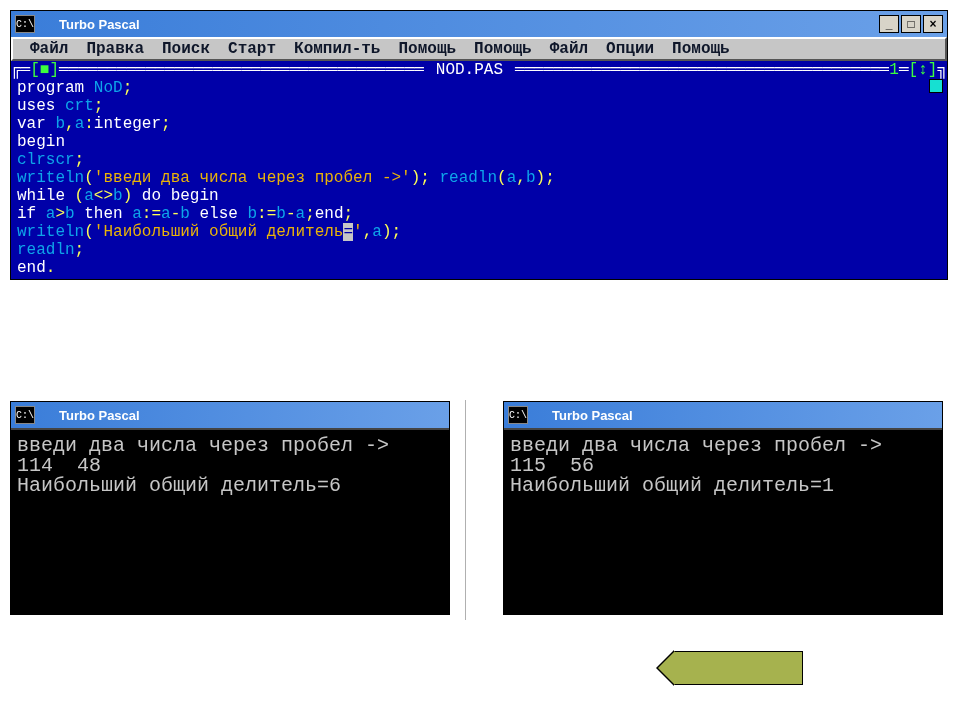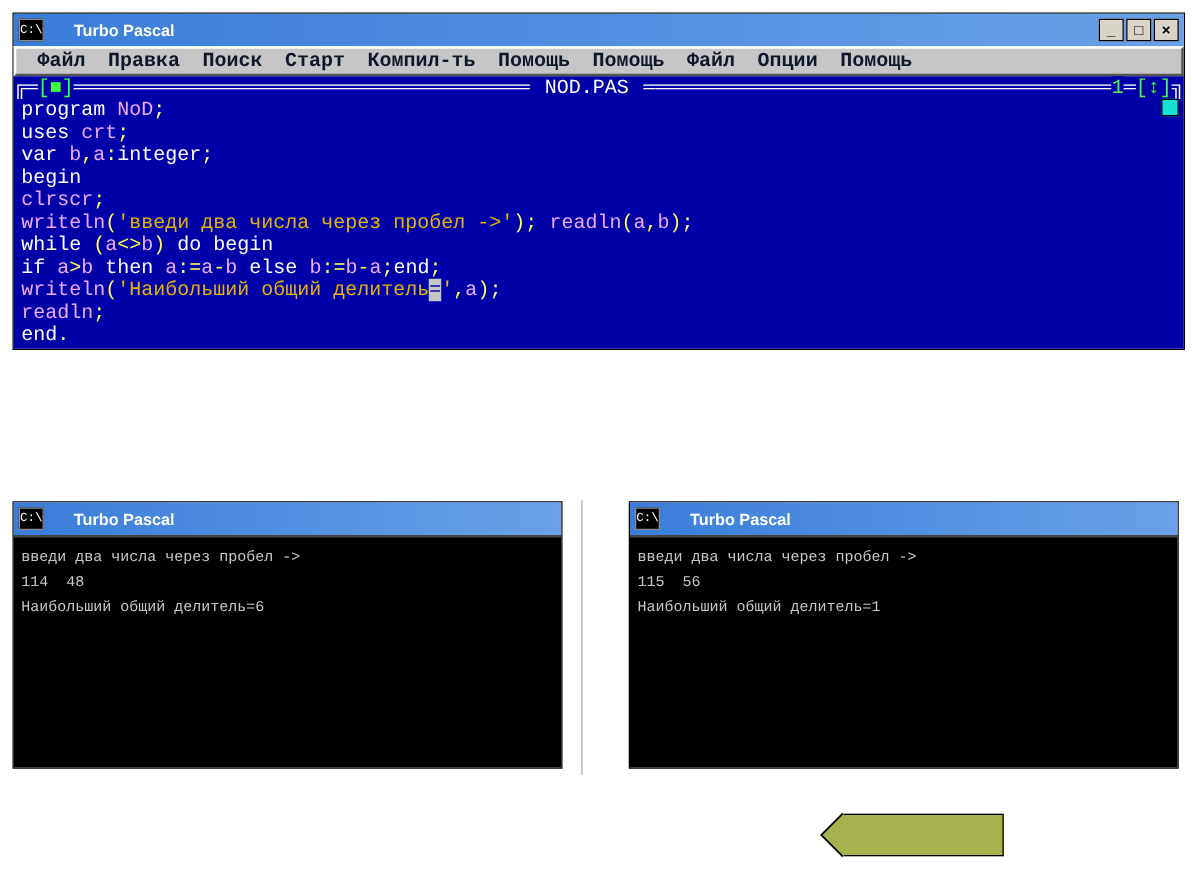--- a/index.html
+++ b/index.html
@@ -81,36 +81,36 @@
   .editor-topbar .close-mark { color: #3dff3d; }
   .scroll-indicator {
     position: absolute;
     right: 4px; top: 18px;
     width: 14px; height: 14px;
     background: #16e0d2;
     border: 1px solid #000;
   }
   .code-body { padding-left: 6px; white-space: pre; }
   .kw { color: #fff; }
-  .ident { color: #f0abfc; }
+  .ident { color: #0ea5e9; }
   .str { color: #eab308; }
   .sym { color: #ffff55; }
   .cursor-block { background: #c6c6c6; color: #0000a8; }
 
   .small-window {
     position: absolute;
     width: 440px;
     border: 1px solid #000;
   }
   .sw-left { left: 10px; top: 401px; }
   .sw-right { left: 503px; top: 401px; }
   .output {
     background: #000;
     color: #c6c6c6;
-    font-size: 12px;
+    font-size: 20px;
     line-height: 20px;
     padding: 6px 6px 10px 6px;
     white-space: pre;
     height: 186px;
     border-top: 2px solid #444;
   }
   .nav-arrow {
     position: absolute;
     left: 673px; top: 651px;
     width: 130px; height: 34px;

